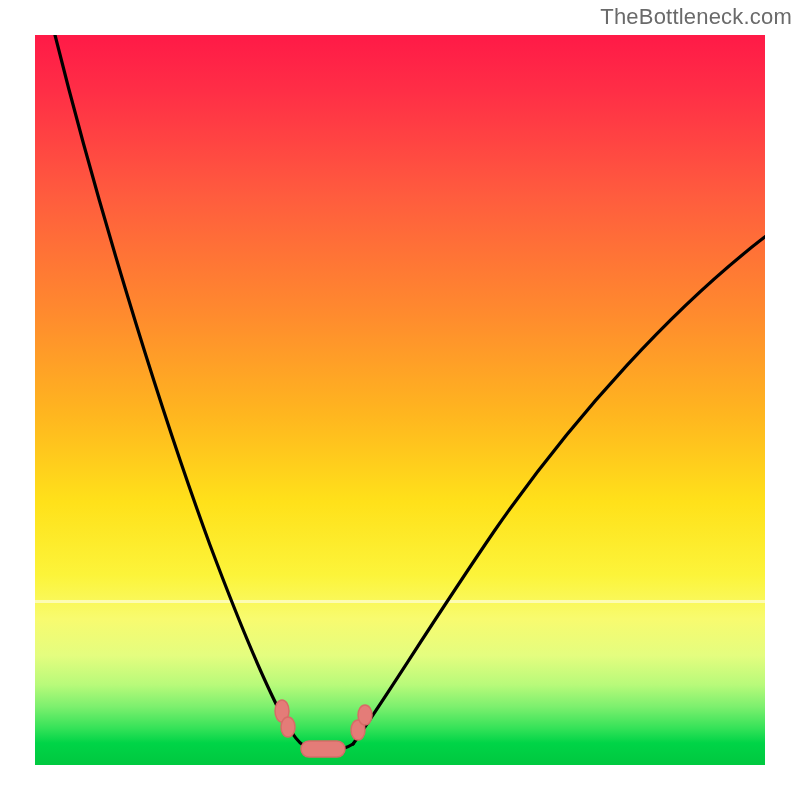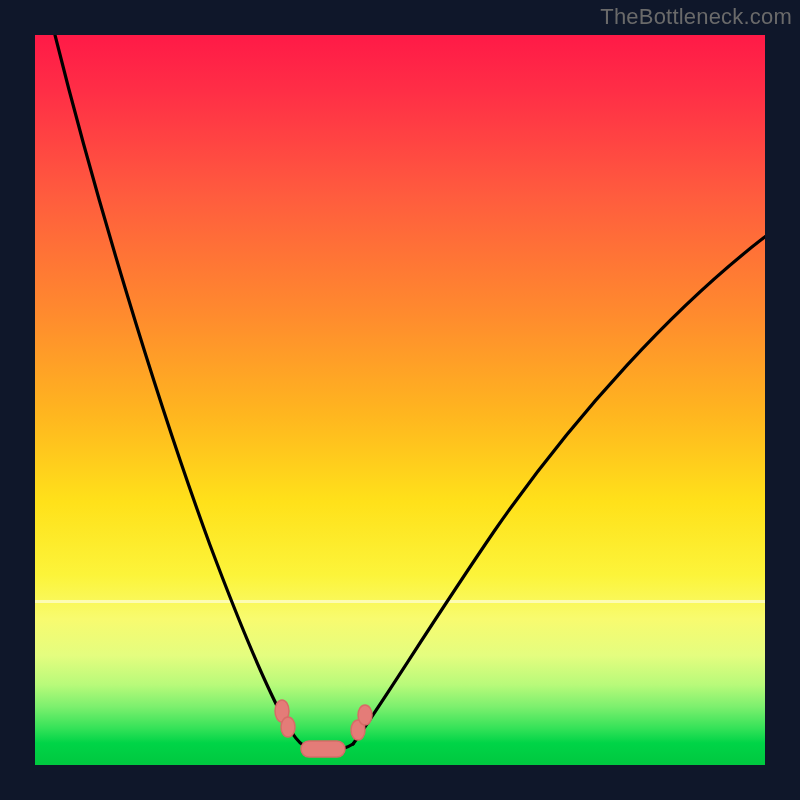--- a/index.html
+++ b/index.html
@@ -10,21 +10,21 @@
     background: #000;
     overflow: hidden;
     font-family: Arial, Helvetica, sans-serif;
   }
   .frame {
     position: absolute;
     left: 0;
     top: 0;
     width: 800px;
     height: 800px;
-    background: #0f172a;
+    background: #ffffff;
   }
   .plot {
     position: absolute;
     left: 35px;
     top: 35px;
     width: 730px;
     height: 730px;
     overflow: hidden;
   }
   .gradient {

